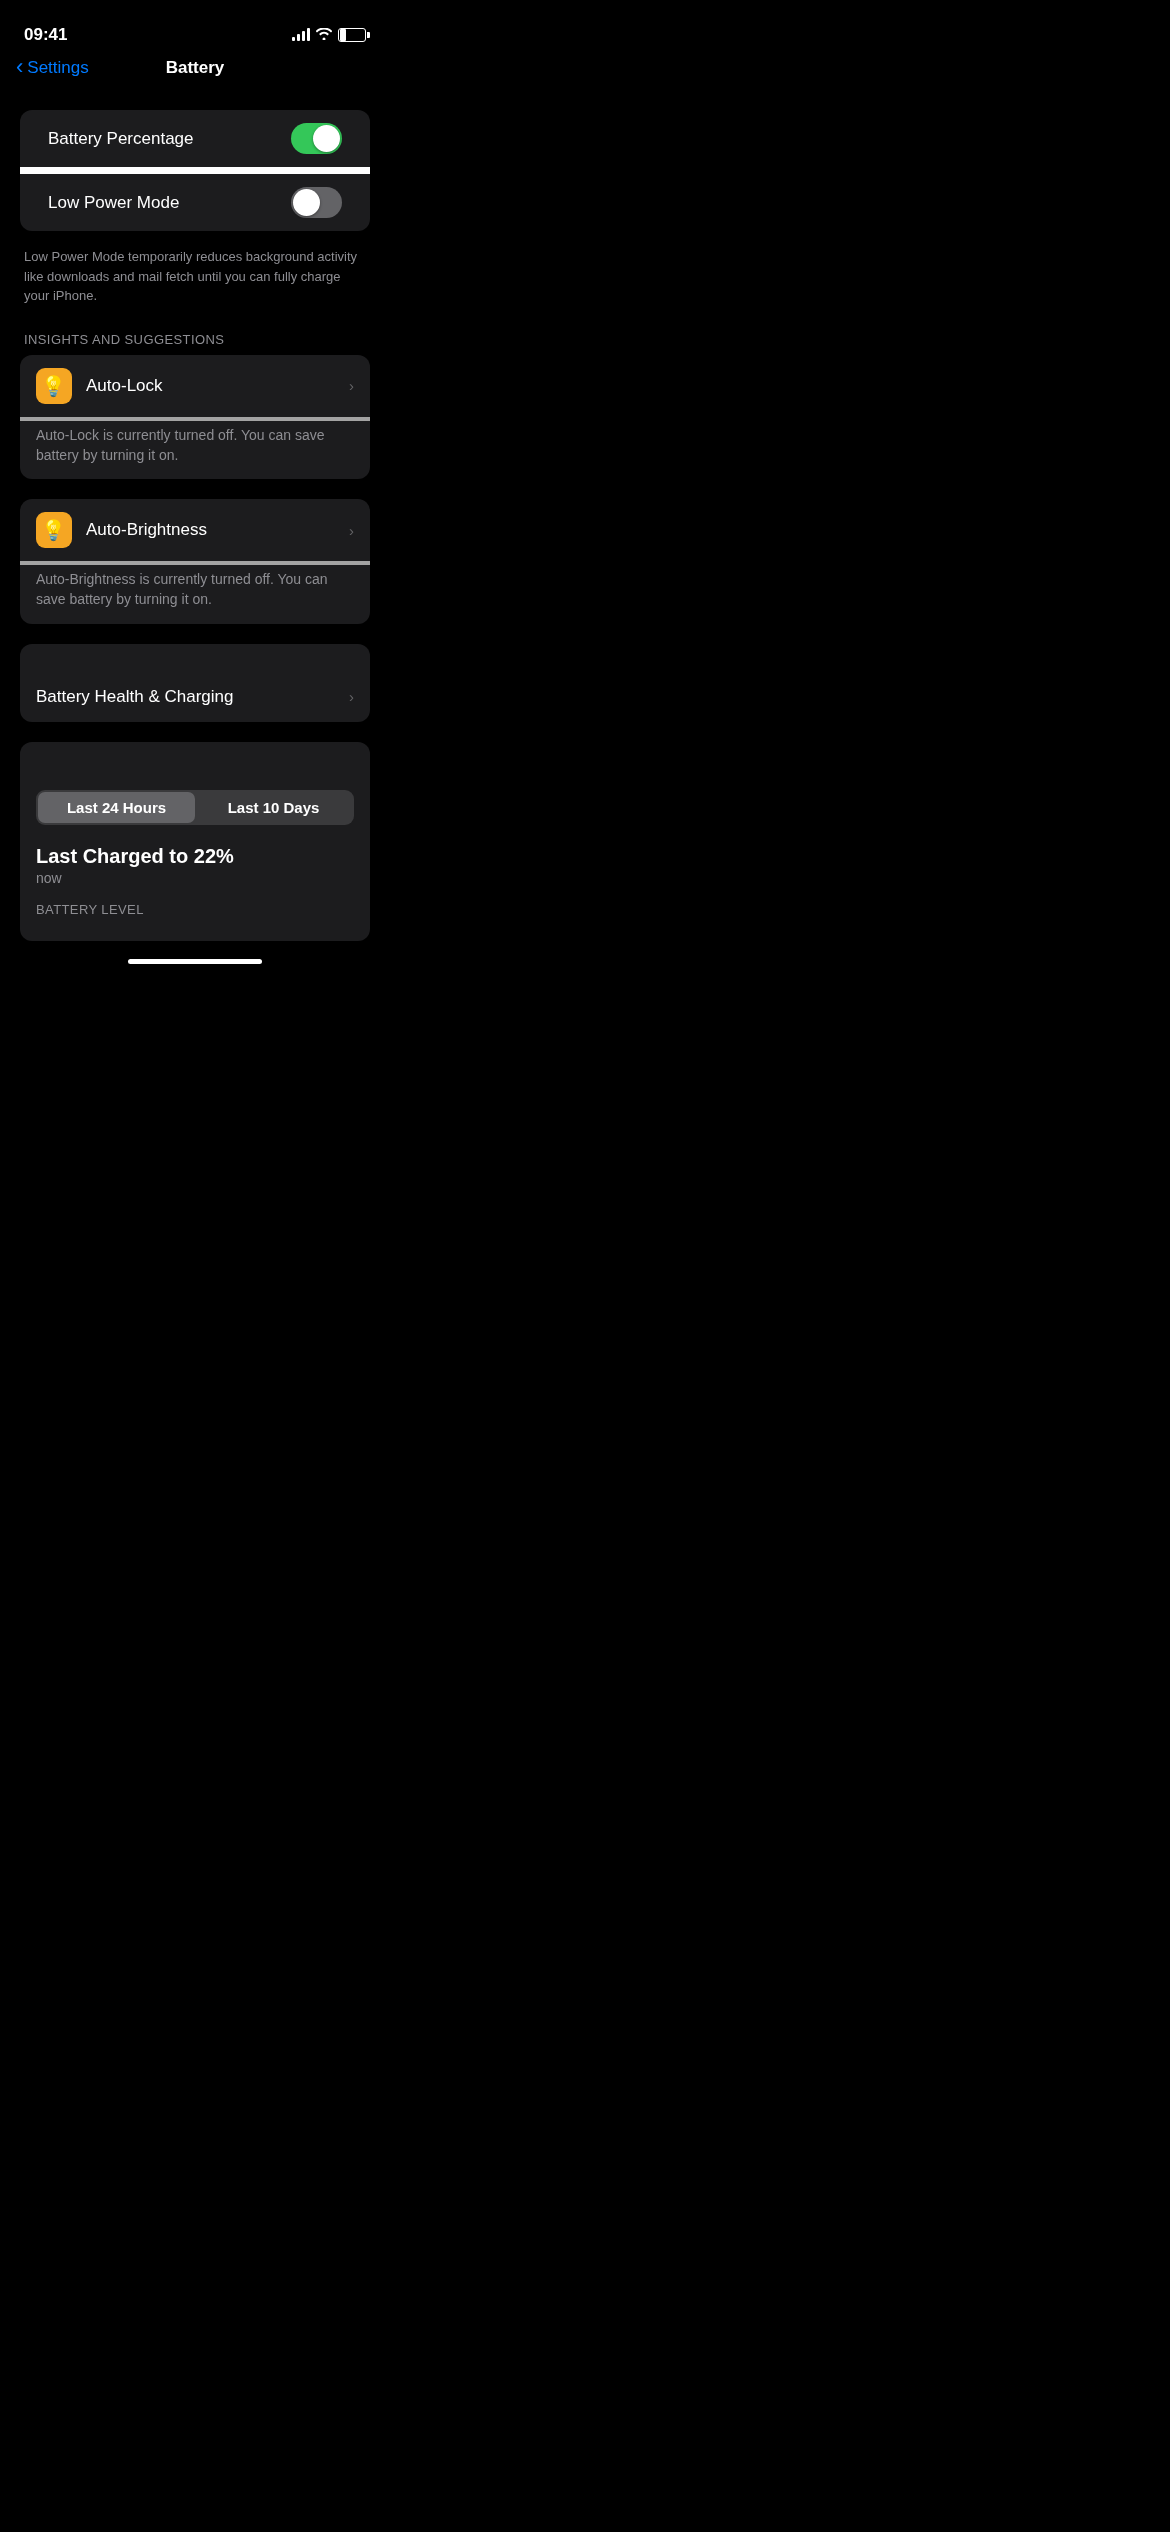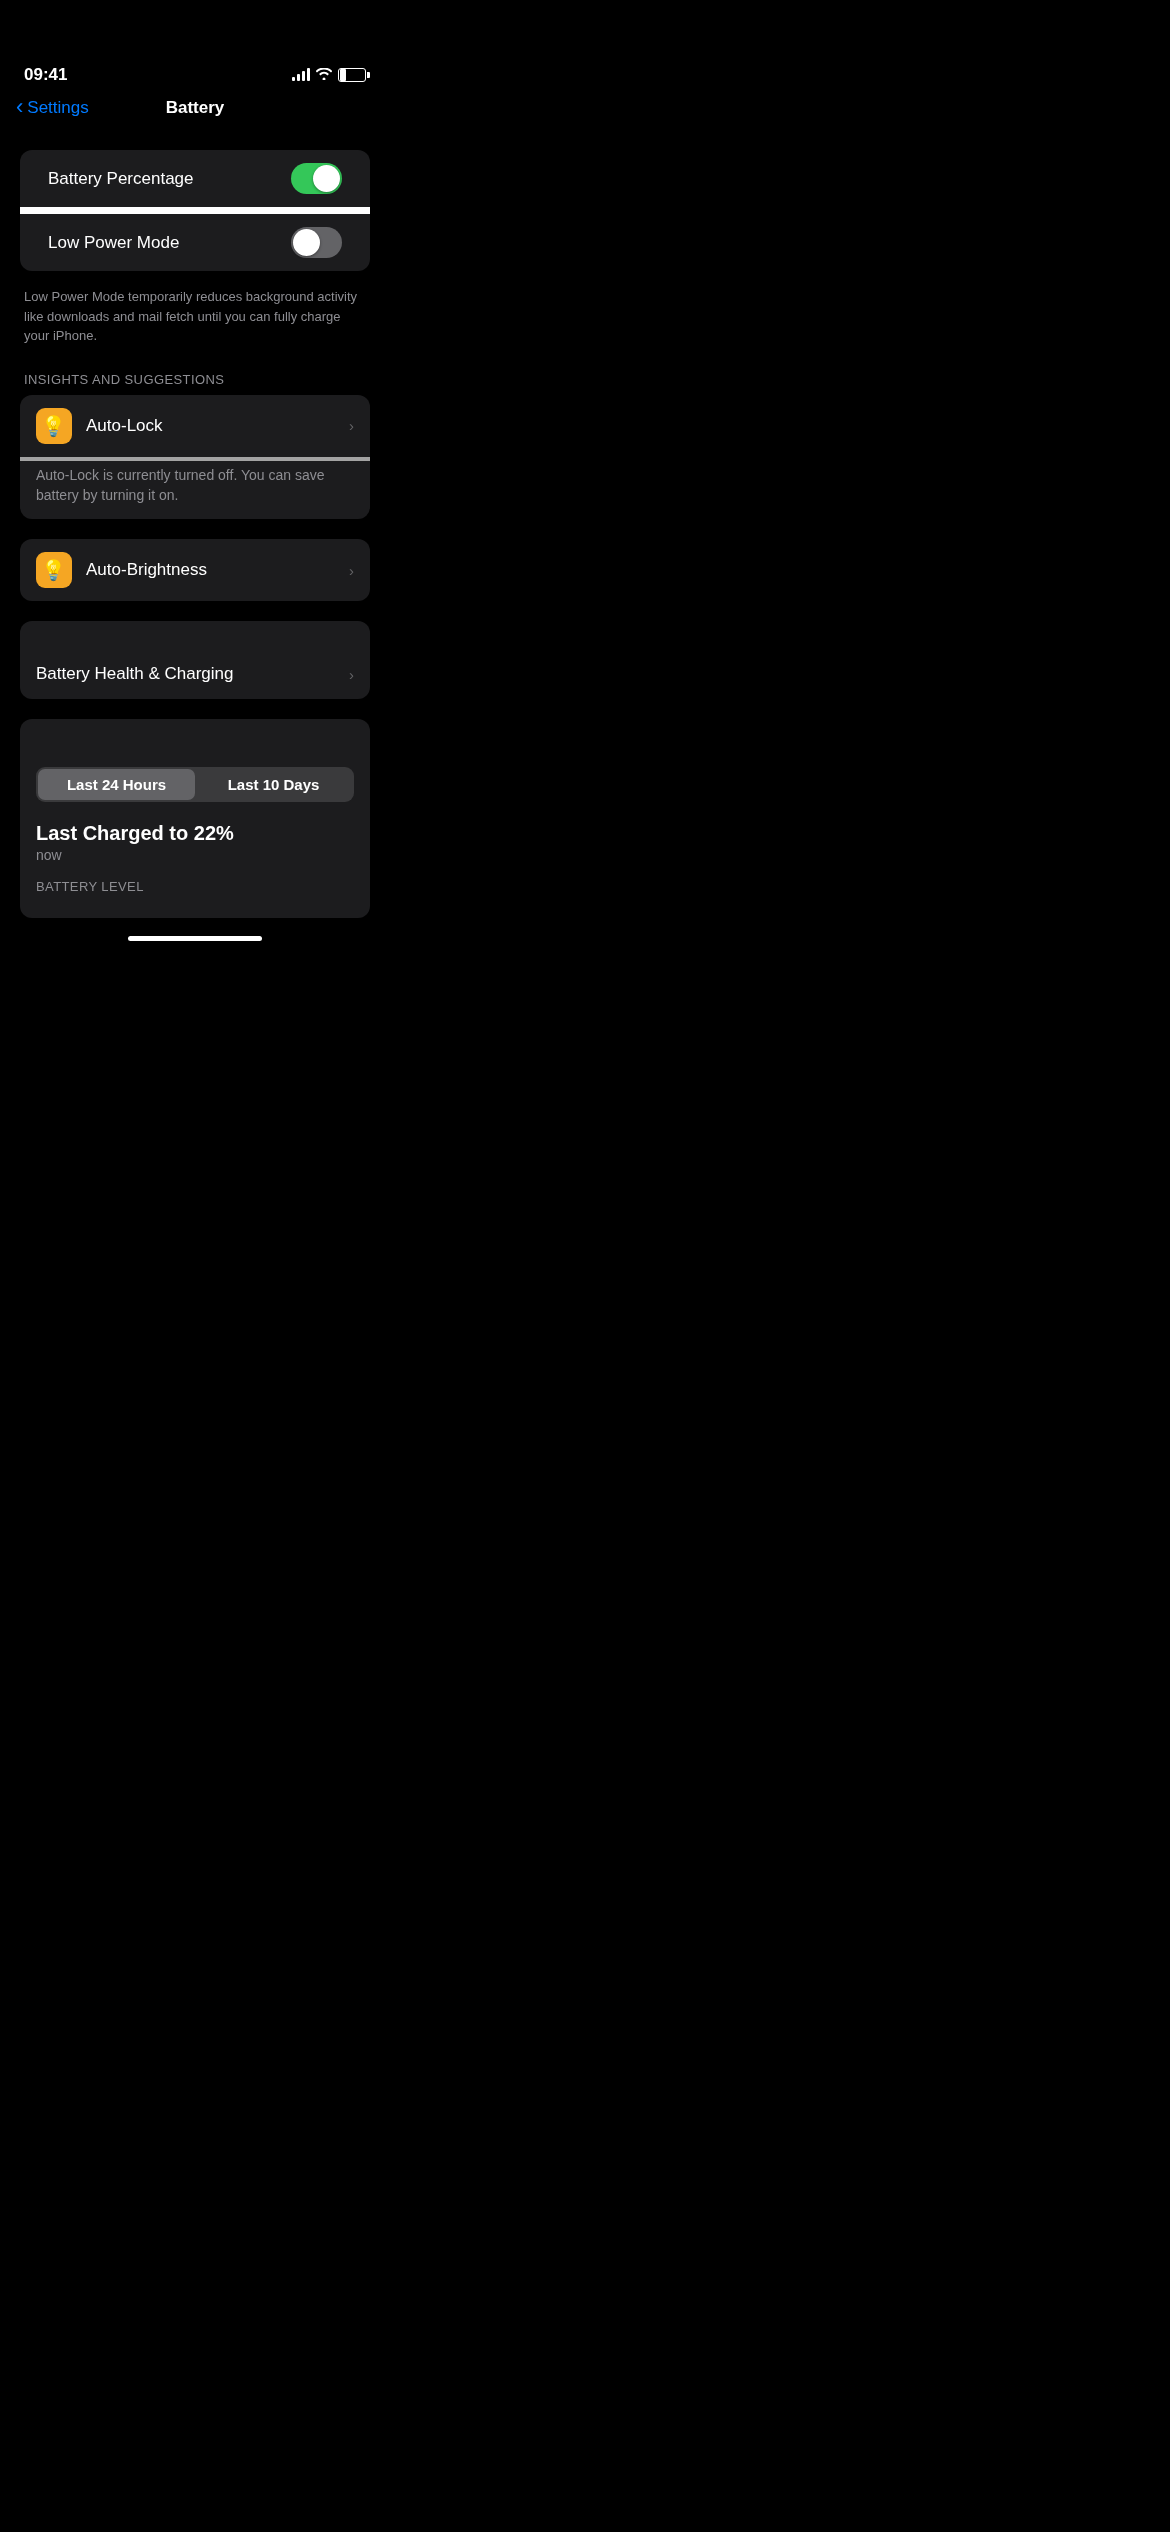--- a/index.html
+++ b/index.html
@@ -15,21 +15,20 @@
       font-size: 17px;
     }
 
     
     .status-bar {
       display: flex;
       justify-content: space-between;
       align-items: center;
       padding: 28px 24px 8px;
       height: 50px;
-      margin-top: 40px;
     }
     .status-time {
       font-weight: 700;
       font-size: 17px;
       color: #fff;
     }
     .status-icons {
       display: flex;
       align-items: center;
       gap: 6px;
@@ -378,20 +377,21 @@
     </div>
     <div class="insight-desc">Auto-Lock is currently turned off. You can save battery by turning it on.</div>
   </div>
 
   <div class="insight-card mb-20">
     <div class="insight-row">
       <div class="insight-icon">💡</div>
       <span class="insight-label">Auto-Brightness</span>
       <span class="chevron-right">›</span>
     </div>
+    <div class="insight-desc">Auto-Brightness is currently turned off. You can save battery by turning it on.</div>
   </div>
 
   <div class="card mb-20">
     <div class="simple-nav-row">
       <span class="simple-nav-label">Battery Health &amp; Charging</span>
       <span class="chevron-right">›</span>
     </div>
   </div>
 
   <div class="card">

